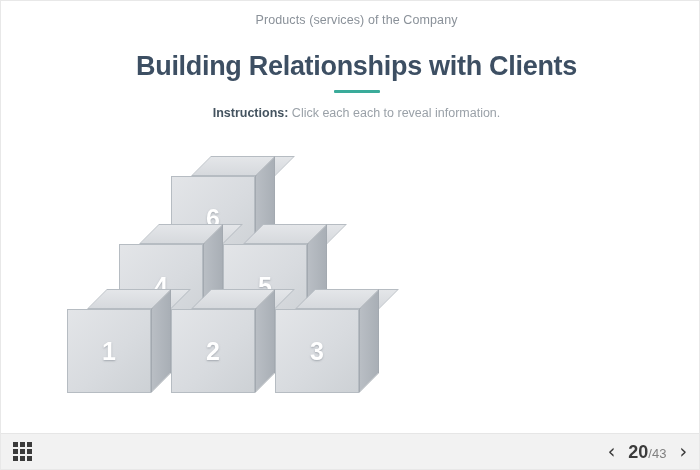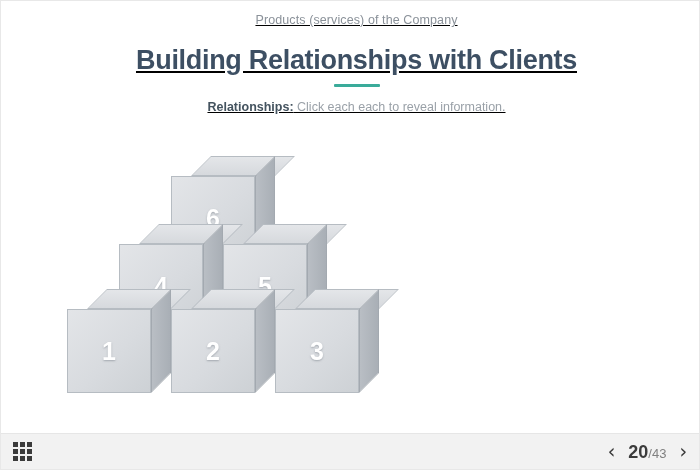--- a/index.html
+++ b/index.html
@@ -20,32 +20,31 @@
     border: 1px solid #e8e8e8;
     overflow: hidden;
   }
 
   
   .header {
     position: absolute;
     top: 0; left: 13px; right: 0;
     padding-top: 11px;
     text-align: center;
-    text-decoration: underline;
   }
 
   .eyebrow {
     font-size: 12.5px;
     color: #8a9199;
     letter-spacing: 0.1px;
     line-height: 16px;
   }
 
   .title {
-    margin-top: 16px;
+    margin-top: 22px;
     font-size: 27px;
     font-weight: bold;
     color: #3d4f63;
     letter-spacing: -0.3px;
     line-height: 32px;
   }
 
   .rule {
     width: 46px;
     height: 3px;
@@ -184,21 +183,21 @@
 </style>
 </head>
 <body>
 
 <div class="slide">
 
   <div class="header">
     <div class="eyebrow">Products (services) of the Company</div>
     <div class="title">Building Relationships with Clients</div>
     <div class="rule"></div>
-    <div class="instructions"><span class="lead">Relationships:</span><span> Click each each to reveal information.</span></div>
+    <div class="instructions"><span class="lead">Instructions:</span><span> Click each each to reveal information.</span></div>
   </div>
 
   <div class="stage">
 
     <div class="cube" style="left:170px; top:10px;">
       <div class="face-top"></div>
       <div class="face-side"></div>
       <div class="face-front">
         <span class="num">6</span>
       </div>

